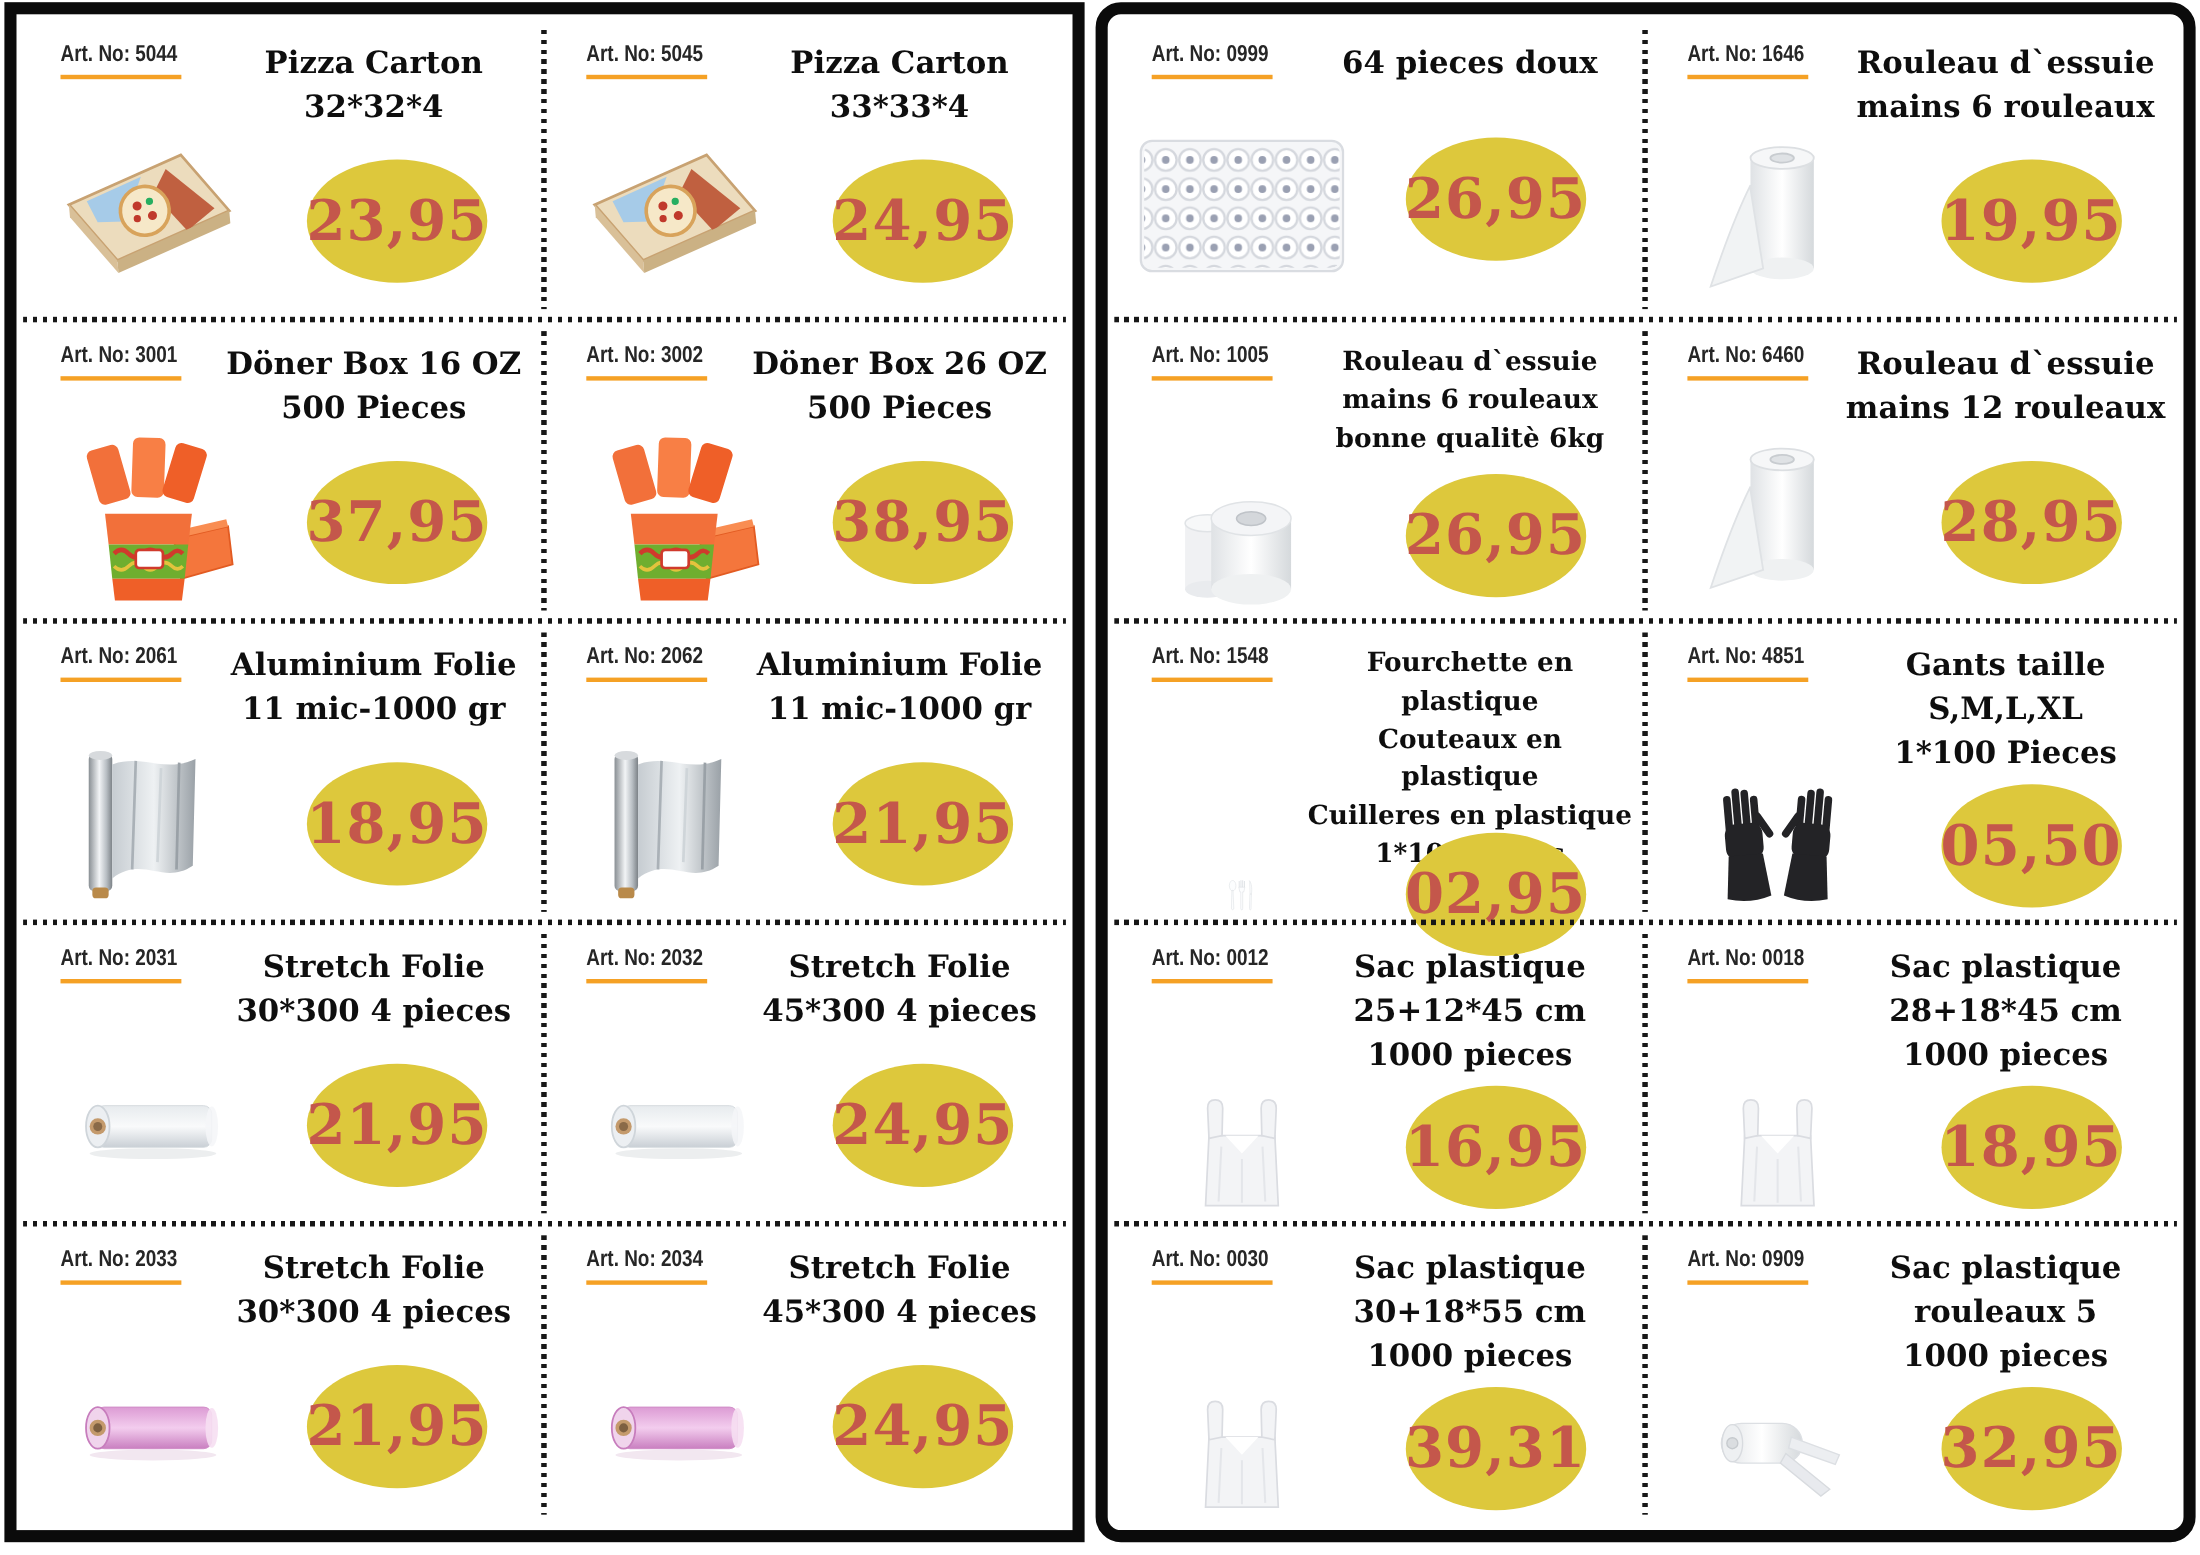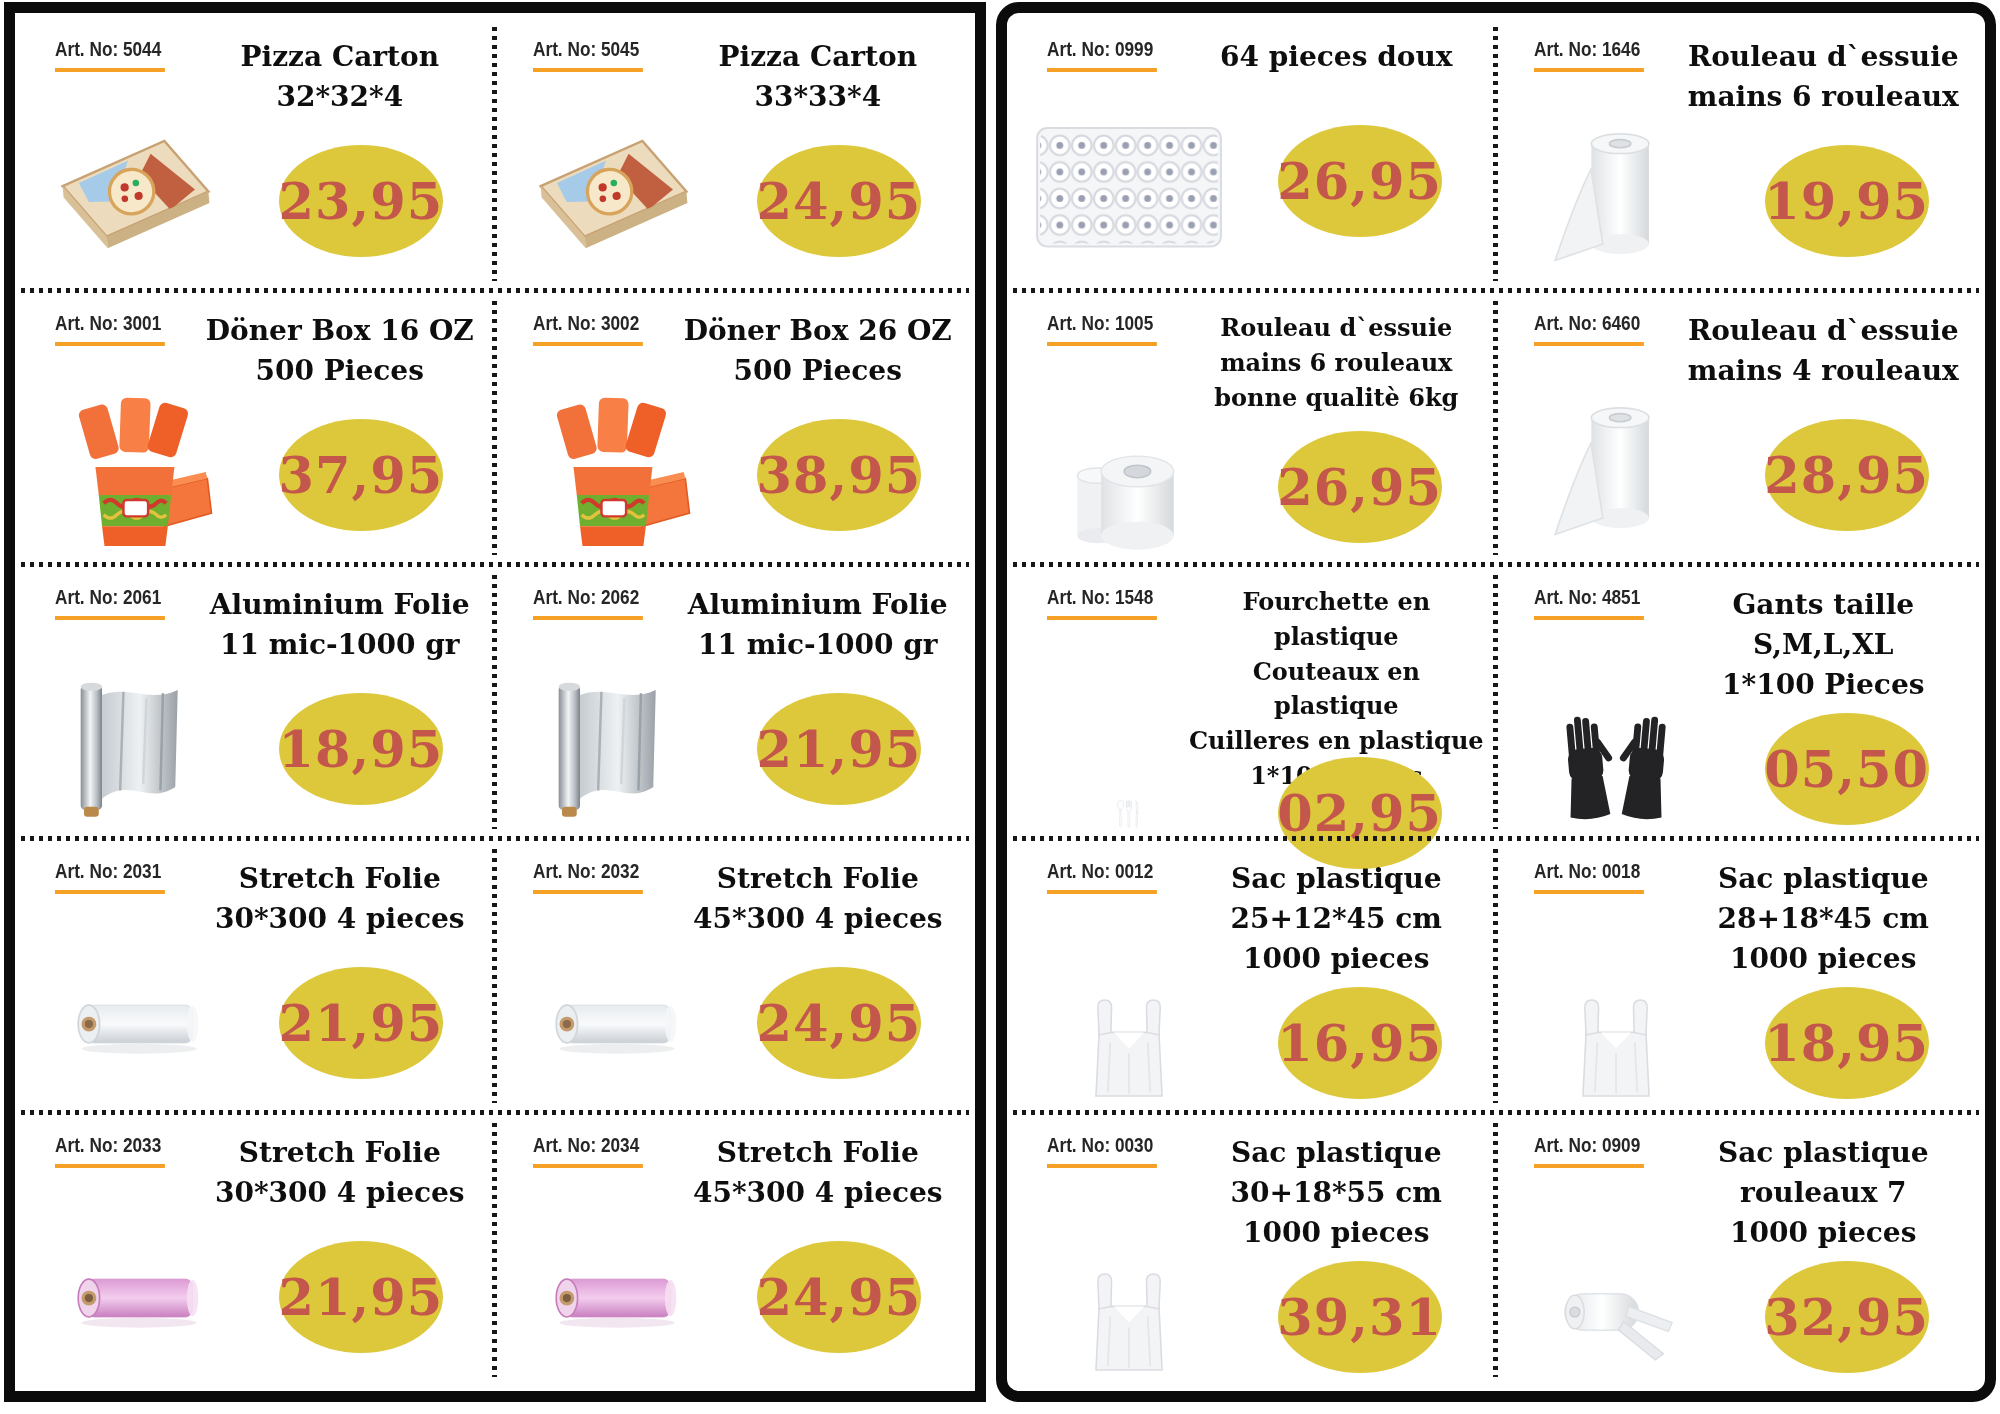--- a/index.html
+++ b/index.html
@@ -512,21 +512,21 @@
       </div>
     </div>
   </div>
         <div class="cell col-r">
     <div class="chead">
       <div class="artno-wrap">
         <span class="artno">Art. No: 6460</span>
       </div>
       <div class="title">
               <div class="tline">Rouleau d`essuie</div>
-              <div class="tline">mains 4  rouleaux</div>
+              <div class="tline">mains 12  rouleaux</div>
             </div>
     </div>
     <div class="cbody">
       <div class="imgbox">
         <svg class="pimg" preserveAspectRatio="xMidYMid meet" viewBox="0 0 200 200">
                 <use href="#sym-towel-roll"></use>
               </svg>
       </div>
       <div class="pricebox">
         <div class="oval">
@@ -661,21 +661,21 @@
       </div>
     </div>
   </div>
         <div class="cell col-r">
     <div class="chead">
       <div class="artno-wrap">
         <span class="artno">Art. No: 0909</span>
       </div>
       <div class="title">
               <div class="tline">Sac plastique</div>
-              <div class="tline">rouleaux  7</div>
+              <div class="tline">rouleaux  5</div>
               <div class="tline">1000 pieces</div>
             </div>
     </div>
     <div class="cbody">
       <div class="imgbox">
         <svg class="pimg" preserveAspectRatio="xMidYMid meet" viewBox="0 0 200 200">
                 <use href="#sym-bag-roll"></use>
               </svg>
       </div>
       <div class="pricebox">

